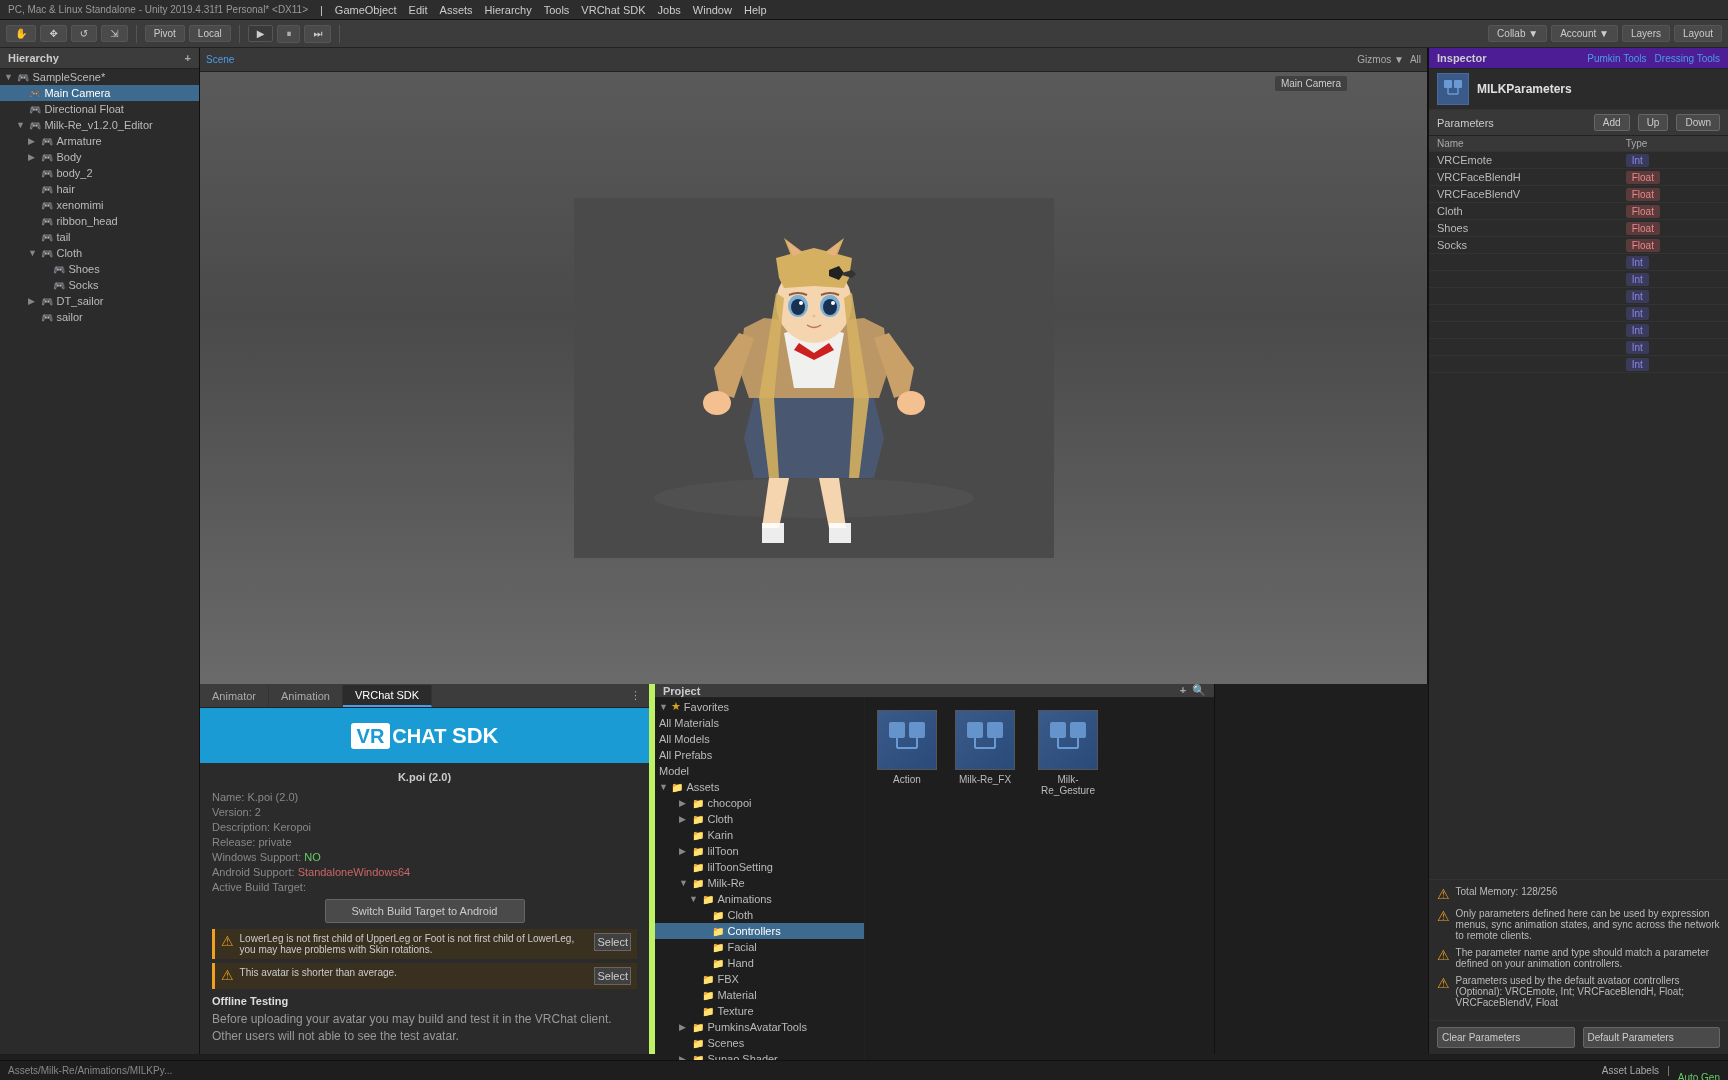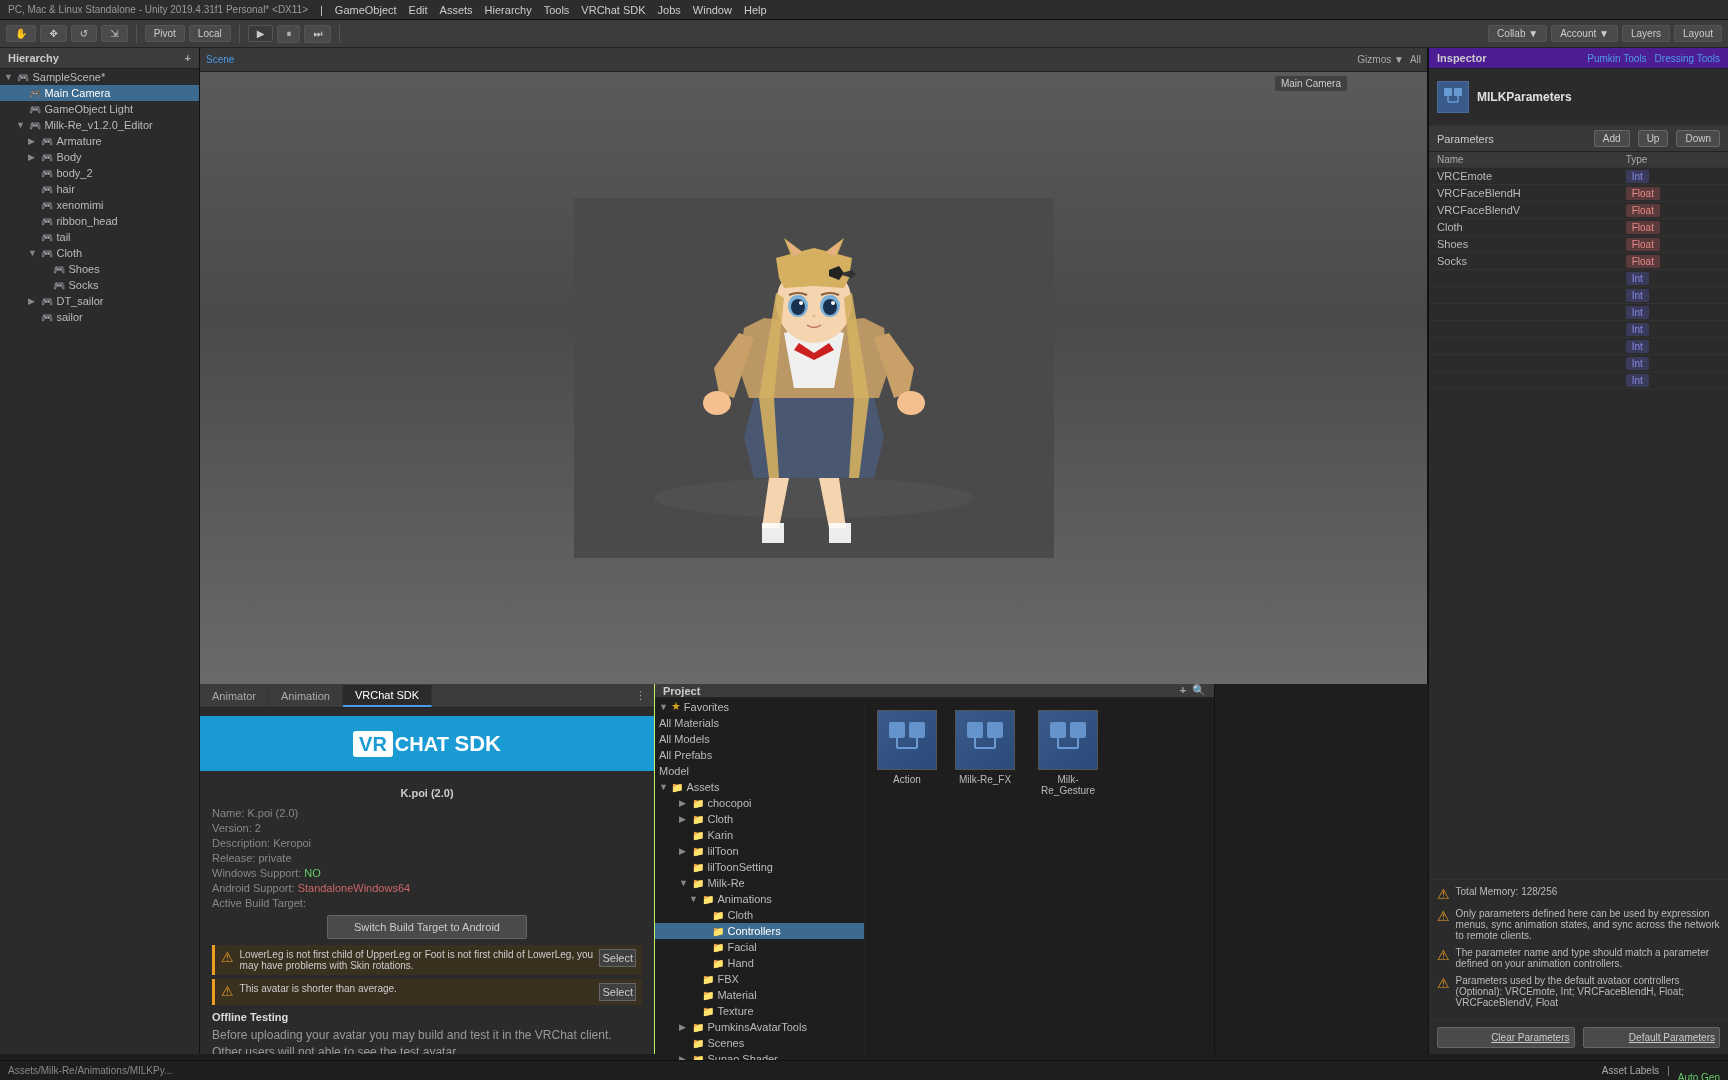--- a/index.html
+++ b/index.html
@@ -115,24 +115,23 @@
     
     .bottom-section {
       display: flex;
       height: 370px;
     }
 
     
     .vrcsdk-panel {
       width: 455px;
       background: #2b2b2b;
-      border-right: 1px solid #bef264;
+      border-right: 6px solid #bef264;
       display: flex;
       flex-direction: column;
-      gap: 8px;
     }
     .tabs-bar {
       background: #3c3c3c;
       display: flex;
       align-items: center;
       border-bottom: 1px solid #222;
       height: 24px;
     }
     .tab {
       padding: 4px 12px;
@@ -378,23 +377,22 @@
       border-top: 1px solid #333;
     }
     .action-btn {
       flex: 1;
       padding: 4px;
       background: #4a4a4a;
       border: 1px solid #666;
       color: #ccc;
       font-size: 10px;
       cursor: pointer;
-      text-align: right;
+      text-align: left;
       border-radius: 2px;
-      text-decoration: underline;
     }
 
     
     .status-bar {
       background: #1e1e1e;
       height: 20px;
       display: flex;
       align-items: center;
       padding: 0 8px;
       font-size: 10px;
@@ -503,21 +501,21 @@
       <span>SampleScene*</span>
     </div>
         <div class="hierarchy-item selected" style="padding-left: 16px;">
       <span style="color:#888;font-size:9px;min-width:10px;"></span>
       <span style="font-size:10px;">🎮</span>
       <span>Main Camera</span>
     </div>
         <div class="hierarchy-item" style="padding-left: 16px;">
       <span style="color:#888;font-size:9px;min-width:10px;"></span>
       <span style="font-size:10px;">🎮</span>
-      <span>GameObject Light</span>
+      <span>Directional Float</span>
     </div>
         <div class="hierarchy-item" style="padding-left: 16px;">
       <span style="color:#888;font-size:9px;min-width:10px;">▼</span>
       <span style="font-size:10px;">🎮</span>
       <span>Milk-Re_v1.2.0_Editor</span>
     </div>
         <div class="hierarchy-item" style="padding-left: 28px;">
       <span style="color:#888;font-size:9px;min-width:10px;">▶</span>
       <span style="font-size:10px;">🎮</span>
       <span>Armature</span>
@@ -908,21 +906,21 @@
 
   <div class="inspector-panel">
     <div class="inspector-header">
       <span class="inspector-title">Inspector</span>
       <div class="inspector-tabs">
         <span style="cursor:pointer;font-size:10px;">Pumkin Tools</span>
         <span style="cursor:pointer;font-size:10px;">Dressing Tools</span>
       </div>
     </div>
 
-    <div style="display:flex;align-items:center;gap:8px;padding:12px 8px;border-bottom:1px solid #333;">
+    <div style="display:flex;align-items:center;gap:8px;padding:4px 8px;border-bottom:1px solid #333;">
       <div style="width:32px;height:32px;background:#3a5a8a;display:flex;align-items:center;justify-content:center;border:1px solid #4a6a9a;">
         <svg width="22" height="22" viewBox="0 0 22 22">
           <rect x="2" y="2" width="8" height="8" rx="1" fill="#6a9ad4"></rect>
           <rect x="12" y="2" width="8" height="8" rx="1" fill="#6a9ad4"></rect>
           <line x1="6" y1="10" x2="6" y2="16" stroke="#6a9ad4" stroke-width="1.5"></line>
           <line x1="16" y1="10" x2="16" y2="16" stroke="#6a9ad4" stroke-width="1.5"></line>
           <line x1="6" y1="16" x2="16" y2="16" stroke="#6a9ad4" stroke-width="1.5"></line>
         </svg>
       </div>
       <span style="font-weight:bold;color:#e0e0e0;font-size:12px;">MILKParameters</span>

